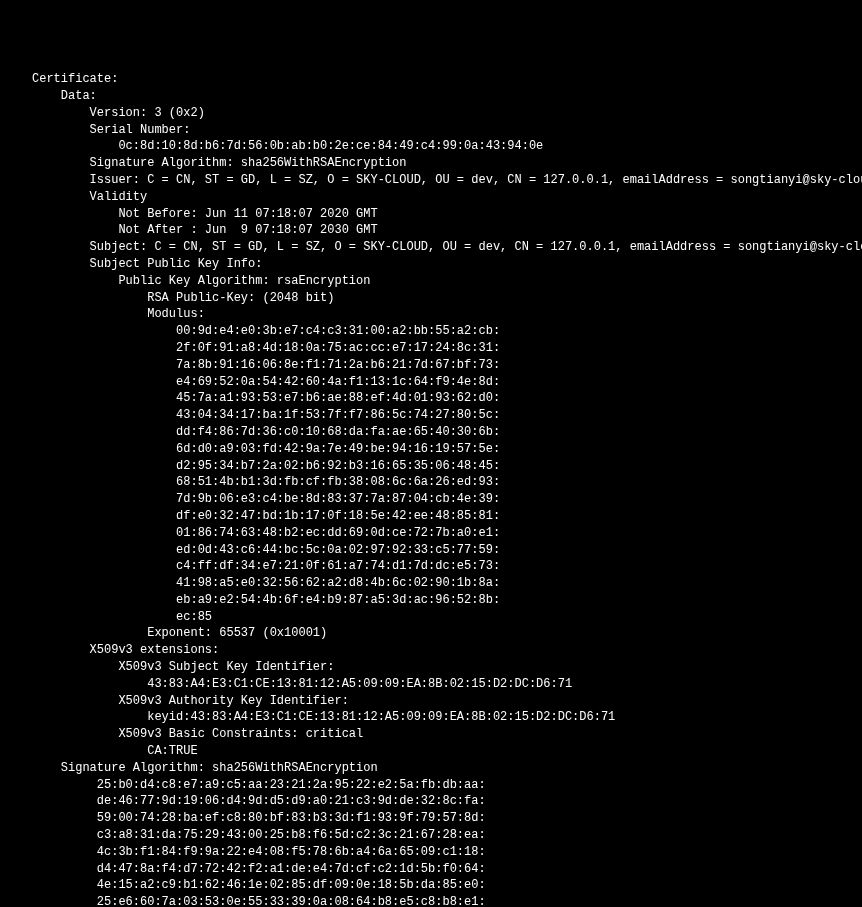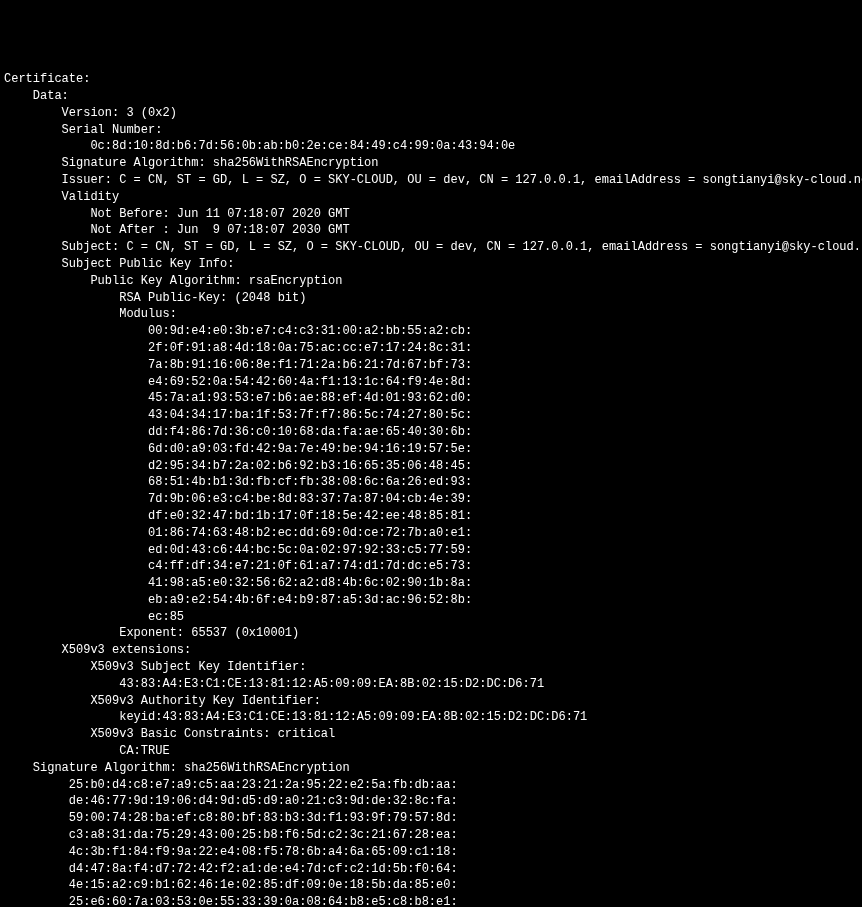--- a/index.html
+++ b/index.html
@@ -7,21 +7,21 @@
     color: #fff;
     font-family: "Menlo", "Consolas", "Courier New", monospace;
     font-size: 12px;
     line-height: 1.4;
     margin: 0;
     padding: 4px;
     white-space: pre;
     width: 862px;
     box-sizing: border-box;
   }
-  .line { white-space: pre; }
+  .line { white-space: pre; margin-left: 28px; }
 </style>
 </head>
 <body>
 
 
 
 <div id="terminal"><div class="line">Certificate:</div><div class="line">    Data:</div><div class="line">        Version: 3 (0x2)</div><div class="line">        Serial Number:</div><div class="line">            0c:8d:10:8d:b6:7d:56:0b:ab:b0:2e:ce:84:49:c4:99:0a:43:94:0e</div><div class="line">        Signature Algorithm: sha256WithRSAEncryption</div><div class="line">        Issuer: C = CN, ST = GD, L = SZ, O = SKY-CLOUD, OU = dev, CN = 127.0.0.1, emailAddress = songtianyi@sky-cloud.net</div><div class="line">        Validity</div><div class="line">            Not Before: Jun 11 07:18:07 2020 GMT</div><div class="line">            Not After : Jun  9 07:18:07 2030 GMT</div><div class="line">        Subject: C = CN, ST = GD, L = SZ, O = SKY-CLOUD, OU = dev, CN = 127.0.0.1, emailAddress = songtianyi@sky-cloud.net</div><div class="line">        Subject Public Key Info:</div><div class="line">            Public Key Algorithm: rsaEncryption</div><div class="line">                RSA Public-Key: (2048 bit)</div><div class="line">                Modulus:</div><div class="line">                    00:9d:e4:e0:3b:e7:c4:c3:31:00:a2:bb:55:a2:cb:</div><div class="line">                    2f:0f:91:a8:4d:18:0a:75:ac:cc:e7:17:24:8c:31:</div><div class="line">                    7a:8b:91:16:06:8e:f1:71:2a:b6:21:7d:67:bf:73:</div><div class="line">                    e4:69:52:0a:54:42:60:4a:f1:13:1c:64:f9:4e:8d:</div><div class="line">                    45:7a:a1:93:53:e7:b6:ae:88:ef:4d:01:93:62:d0:</div><div class="line">                    43:04:34:17:ba:1f:53:7f:f7:86:5c:74:27:80:5c:</div><div class="line">                    dd:f4:86:7d:36:c0:10:68:da:fa:ae:65:40:30:6b:</div><div class="line">                    6d:d0:a9:03:fd:42:9a:7e:49:be:94:16:19:57:5e:</div><div class="line">                    d2:95:34:b7:2a:02:b6:92:b3:16:65:35:06:48:45:</div><div class="line">                    68:51:4b:b1:3d:fb:cf:fb:38:08:6c:6a:26:ed:93:</div><div class="line">                    7d:9b:06:e3:c4:be:8d:83:37:7a:87:04:cb:4e:39:</div><div class="line">                    df:e0:32:47:bd:1b:17:0f:18:5e:42:ee:48:85:81:</div><div class="line">                    01:86:74:63:48:b2:ec:dd:69:0d:ce:72:7b:a0:e1:</div><div class="line">                    ed:0d:43:c6:44:bc:5c:0a:02:97:92:33:c5:77:59:</div><div class="line">                    c4:ff:df:34:e7:21:0f:61:a7:74:d1:7d:dc:e5:73:</div><div class="line">                    41:98:a5:e0:32:56:62:a2:d8:4b:6c:02:90:1b:8a:</div><div class="line">                    eb:a9:e2:54:4b:6f:e4:b9:87:a5:3d:ac:96:52:8b:</div><div class="line">                    ec:85</div><div class="line">                Exponent: 65537 (0x10001)</div><div class="line">        X509v3 extensions:</div><div class="line">            X509v3 Subject Key Identifier:</div><div class="line">                43:83:A4:E3:C1:CE:13:81:12:A5:09:09:EA:8B:02:15:D2:DC:D6:71</div><div class="line">            X509v3 Authority Key Identifier:</div><div class="line">                keyid:43:83:A4:E3:C1:CE:13:81:12:A5:09:09:EA:8B:02:15:D2:DC:D6:71</div><div class="line"></div><div class="line">            X509v3 Basic Constraints: critical</div><div class="line">                CA:TRUE</div><div class="line">    Signature Algorithm: sha256WithRSAEncryption</div><div class="line">         25:b0:d4:c8:e7:a9:c5:aa:23:21:2a:95:22:e2:5a:fb:db:aa:</div><div class="line">         de:46:77:9d:19:06:d4:9d:d5:d9:a0:21:c3:9d:de:32:8c:fa:</div><div class="line">         59:00:74:28:ba:ef:c8:80:bf:83:b3:3d:f1:93:9f:79:57:8d:</div><div class="line">         c3:a8:31:da:75:29:43:00:25:b8:f6:5d:c2:3c:21:67:28:ea:</div><div class="line">         4c:3b:f1:84:f9:9a:22:e4:08:f5:78:6b:a4:6a:65:09:c1:18:</div><div class="line">         d4:47:8a:f4:d7:72:42:f2:a1:de:e4:7d:cf:c2:1d:5b:f0:64:</div><div class="line">         4e:15:a2:c9:b1:62:46:1e:02:85:df:09:0e:18:5b:da:85:e0:</div><div class="line">         25:e6:60:7a:03:53:0e:55:33:39:0a:08:64:b8:e5:c8:b8:e1:</div></div>
 
 
 

